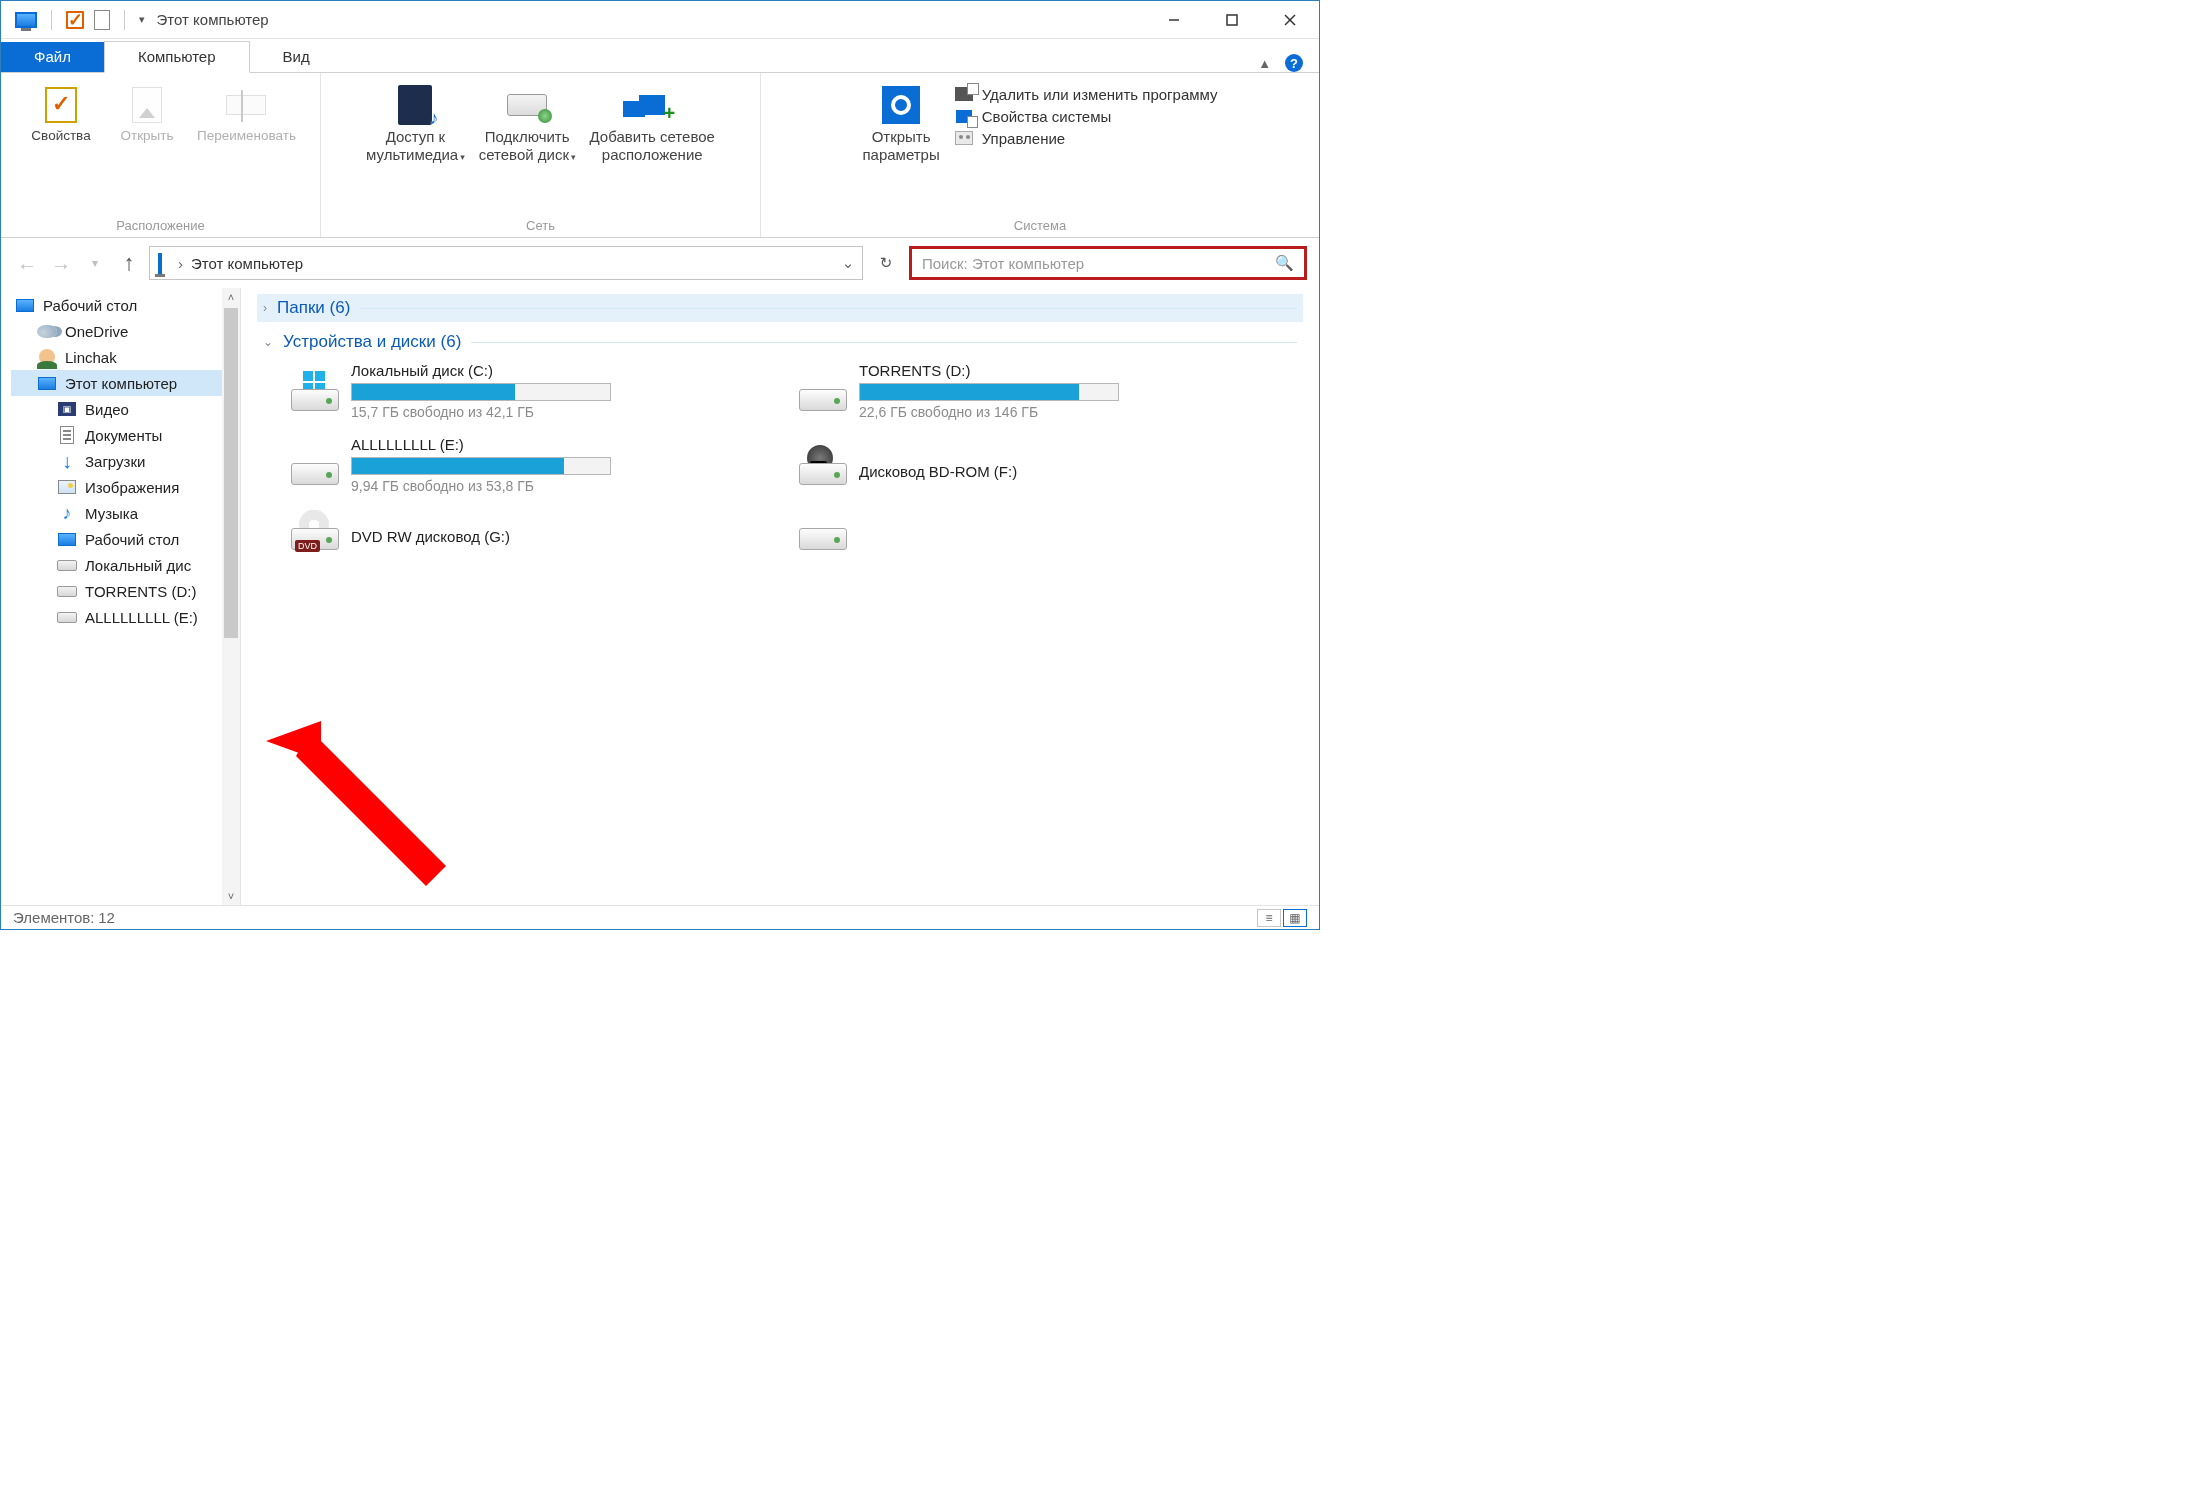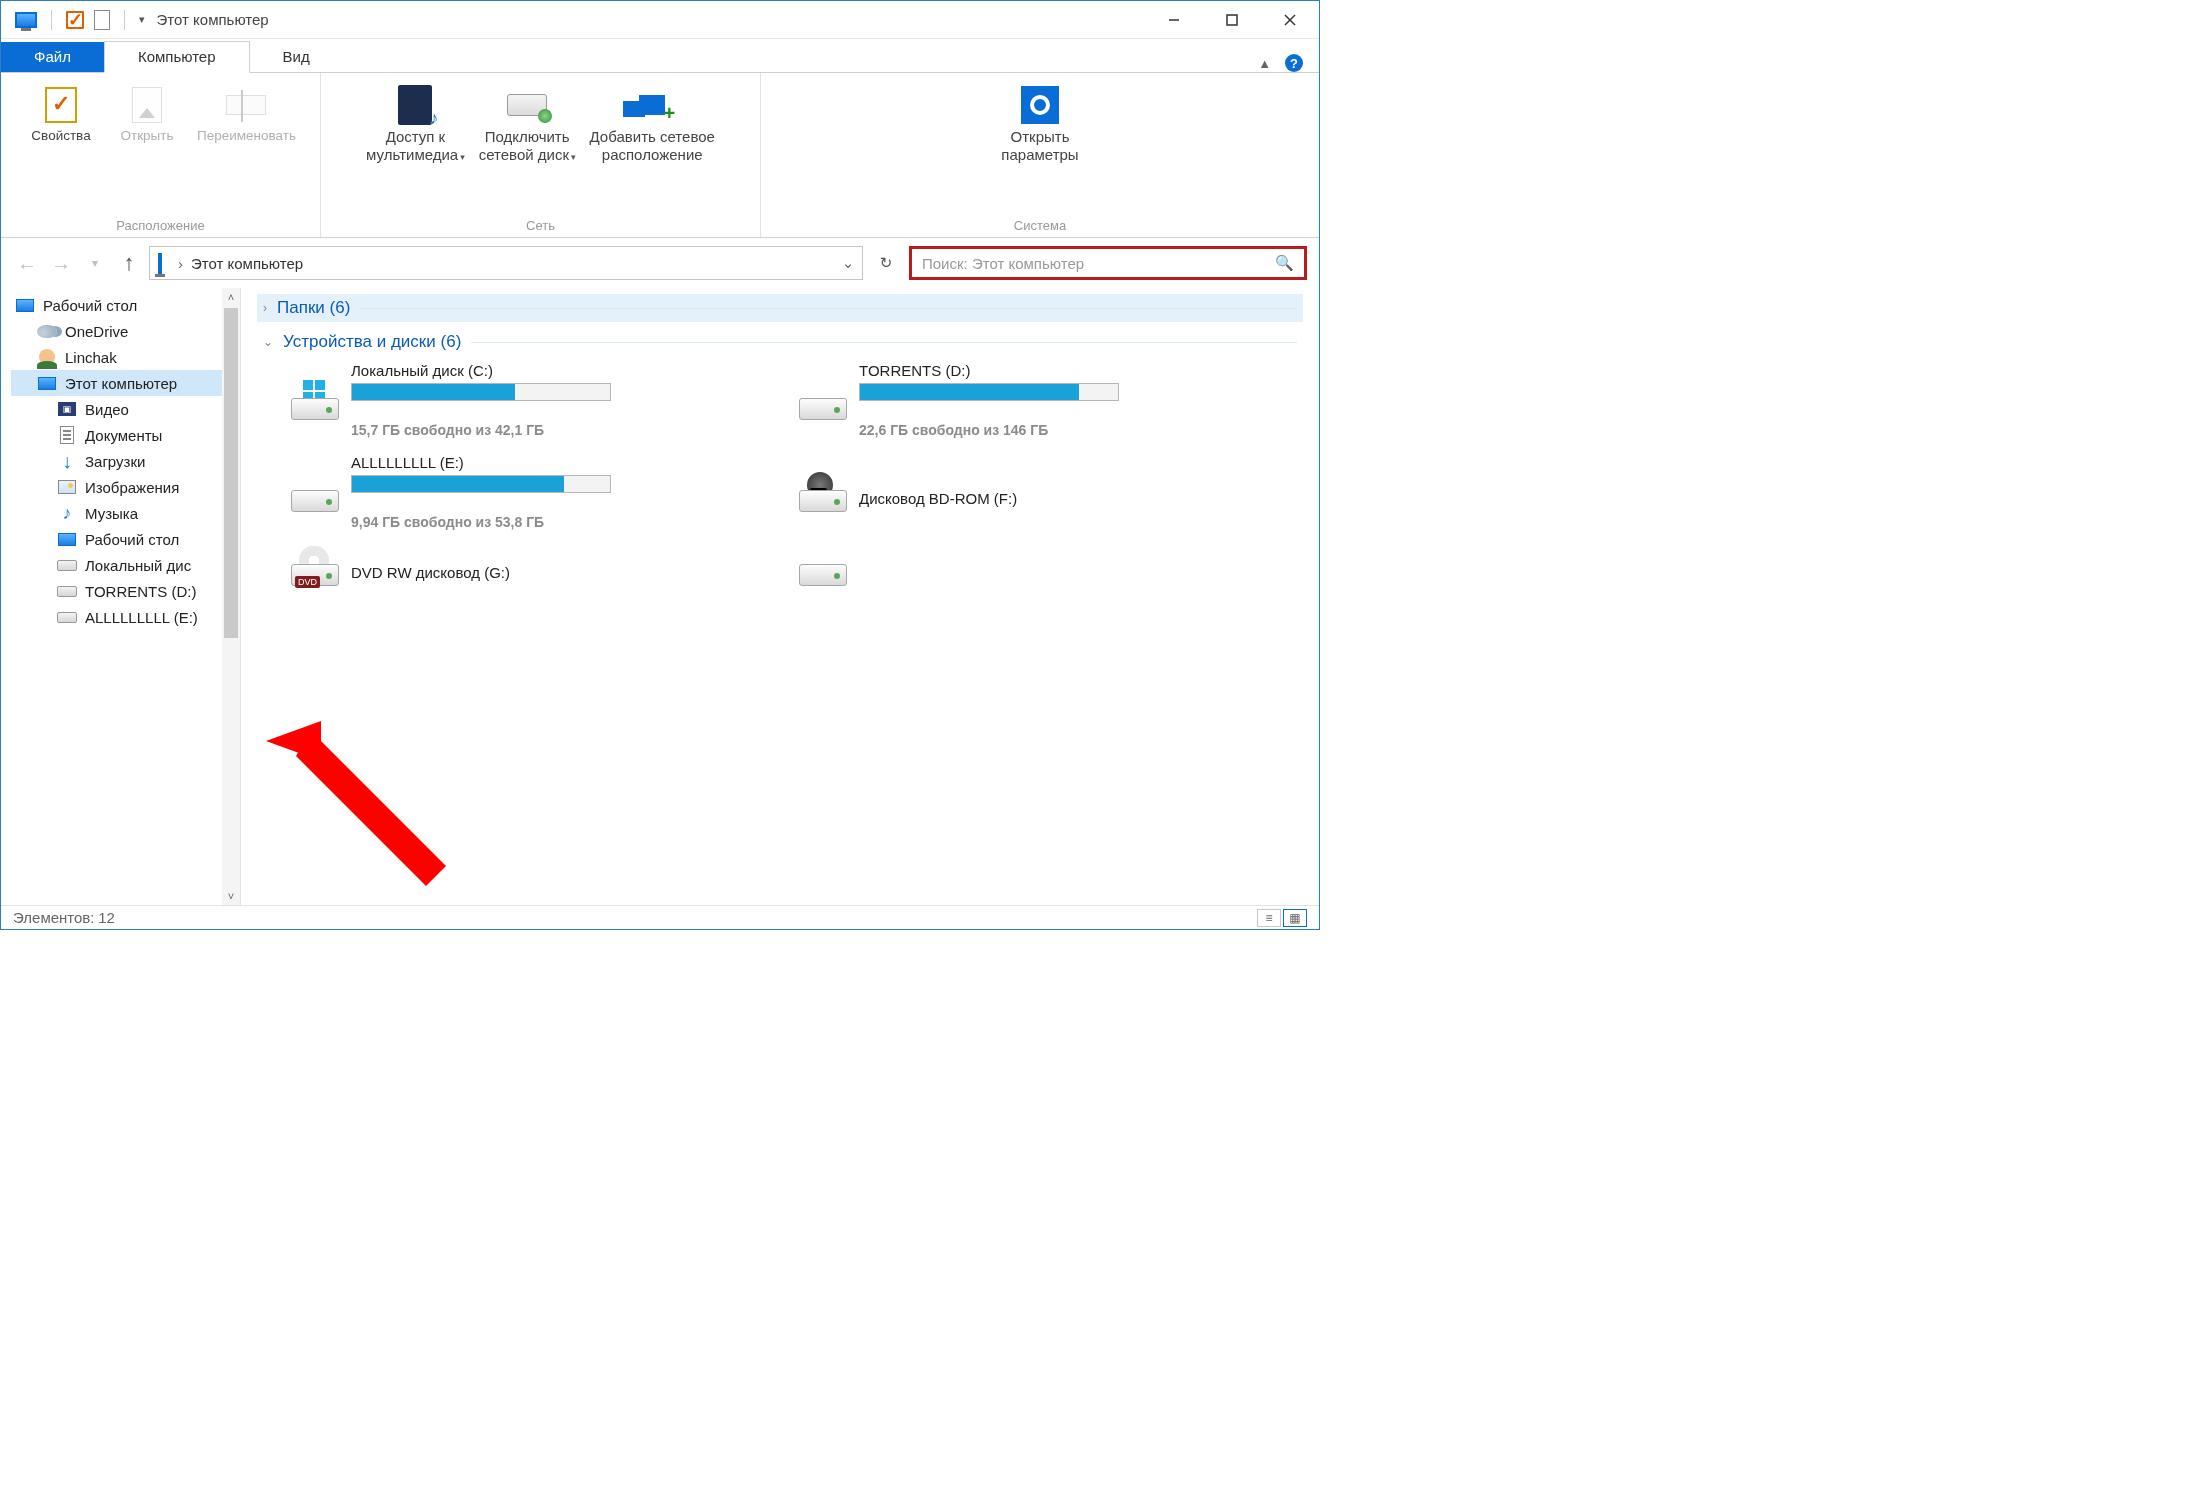--- a/index.html
+++ b/index.html
@@ -126,21 +126,21 @@
   .bd{position:absolute;top:0;left:8px;width:26px;height:26px;border-radius:50%;background:radial-gradient(#7a7a7a,#2d2d2d);}
   .bd::after{content:"BD";position:absolute;left:3px;bottom:0;font-size:9px;background:#000;color:#fff;padding:0 2px;border-radius:2px;}
   .dvd{position:absolute;top:0;left:8px;width:30px;height:30px;border-radius:50%;background:radial-gradient(circle,#fff 0 25%,#e8e8e8 25% 70%,#cfcfcf 70%);}
   .dvd-lbl{position:absolute;bottom:-2px;left:4px;font-size:9px;background:#7f1d1d;color:#fff;padding:1px 3px;border-radius:2px;}
 
   .drv-body{flex:1;}
   .drv-title{color:#222;font-size:15px;}
   .drv-title.center{margin-top:12px;}
   .bar{width:260px;height:18px;border:1px solid #b7b7b7;background:#f3f3f3;margin-top:4px;position:relative;}
   .bar .fill{position:absolute;left:0;top:0;bottom:0;background:#1aa2d8;}
-  .drv-stat{color:#8b8b8b;font-size:14px;margin-top:21px;font-weight:bold;}
+  .drv-stat{color:#8b8b8b;font-size:14px;margin-top:3px;}
 
   
   .status{position:absolute;left:0;right:0;bottom:0;height:24px;border-top:1px solid #e3e3e3;display:flex;align-items:center;padding:8px 12px;color:#666;font-size:13.5px;background:#fff;}
   .status .viewbtns{margin-left:auto;display:flex;gap:2px;}
   .vbtn{width:24px;height:18px;border:1px solid #c8c8c8;display:flex;align-items:center;justify-content:center;font-size:12px;color:#666;}
   .vbtn.sel{border-color:#0a6dd6;}
 
   
   .arrow-ann{position:absolute;left:265px;top:700px;pointer-events:none;}
 </style>
@@ -247,20 +247,40 @@
     <div class="rgroup" style="flex:1;">
       <div class="rrow">
         <div class="rbtn">
           <div class="ico">
               <span class="ico-gear">
                 <span></span>
               </span>
             </div>
           <div class="lbl"><span>Открыть</span><br><span>параметры</span></div>
         </div>
+        <div class="rside">
+          <div class="rsitem">
+              <span class="si">
+                <span class="ico-uninstall"></span>
+              </span>
+              <span>Удалить или изменить программу</span>
+            </div>
+          <div class="rsitem">
+              <span class="si">
+                <span class="ico-sysprops"></span>
+              </span>
+              <span>Свойства системы</span>
+            </div>
+          <div class="rsitem">
+              <span class="si">
+                <span class="ico-manage"></span>
+              </span>
+              <span>Управление</span>
+            </div>
+        </div>
       </div>
       <div class="rgroup-label">Система</div>
     </div>
   </div>
 
   <div class="navrow">
     <div class="navarrow">←</div>
     <div class="navarrow">→</div>
     <div class="navarrow" style="font-size:12px;">▾</div>
     <div class="navarrow up">↑</div>

